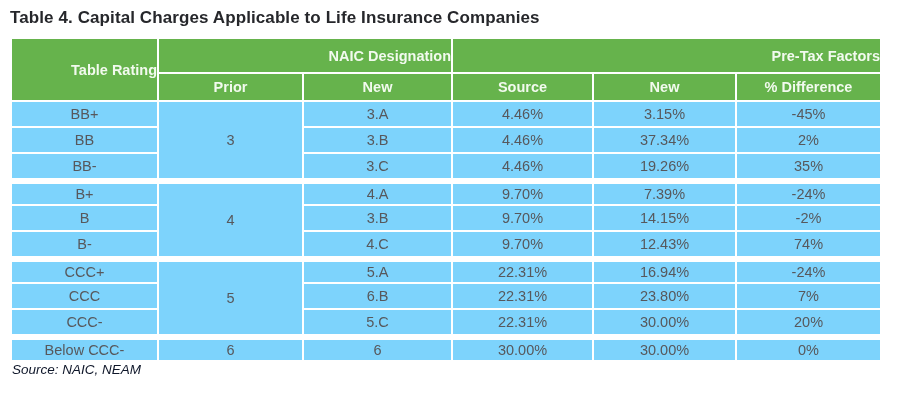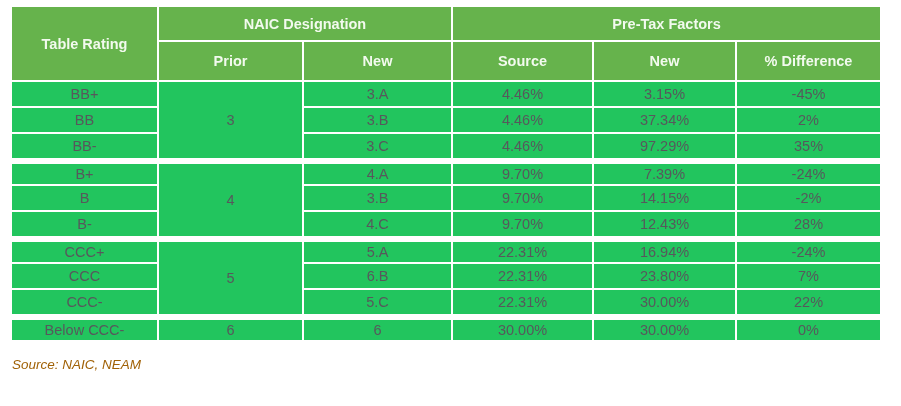--- a/index.html
+++ b/index.html
@@ -38,46 +38,46 @@
     padding: 0;
     overflow: hidden;
     white-space: nowrap;
   }
   thead th {
     background: #66b34c;
     color: #f2faee;
     font-weight: bold;
     font-size: 14.5px;
   }
-  tr.group-header-row th { height: 33px; }
-  tr.sub-header-row th { height: 38px; }
+  tr.group-header-row th { height: 33px; text-align: right; }
+  tr.sub-header-row th { height: 26px; }
   tbody td {
-    background: #22c55e;
+    background: #7dd3fc;
     color: #57585c;
     font-size: 14.5px;
     height: 24px;
   }
   tbody tr.group-start td {
     border-top: 4px solid #ffffff;
     height: 20px;
   }
   .source-note {
     font-style: italic;
-    color: #a16207;
+    color: #0f172a;
     font-size: 13.5px;
-    margin-top: 15px;
     padding-left: 2px;
   }
 </style>
 </head>
 <body>
 
 <div class="page">
   <div class="container">
 
+    <div class="page-title">Table 4. Capital Charges Applicable to Life Insurance Companies</div>
 
     <table class="cap-table">
       <colgroup>
         <col style="width:145px">
         <col style="width:143px">
         <col style="width:147px">
         <col style="width:139px">
         <col style="width:141px">
         <col style="width:143px">
       </colgroup>
@@ -108,21 +108,21 @@
             <td>BB</td>
             <td>3.B</td>
             <td>4.46%</td>
             <td>37.34%</td>
             <td>2%</td>
           </tr>
           <tr>
             <td>BB-</td>
             <td>3.C</td>
             <td>4.46%</td>
-            <td>97.29%</td>
+            <td>19.26%</td>
             <td>35%</td>
           </tr>
           <tr class="group-start">
             <td>B+</td>
             <td rowspan="3">4</td>
             <td>4.A</td>
             <td>9.70%</td>
             <td>7.39%</td>
             <td>-24%</td>
           </tr>
@@ -131,21 +131,21 @@
             <td>3.B</td>
             <td>9.70%</td>
             <td>14.15%</td>
             <td>-2%</td>
           </tr>
           <tr>
             <td>B-</td>
             <td>4.C</td>
             <td>9.70%</td>
             <td>12.43%</td>
-            <td>28%</td>
+            <td>74%</td>
           </tr>
           <tr class="group-start">
             <td>CCC+</td>
             <td rowspan="3">5</td>
             <td>5.A</td>
             <td>22.31%</td>
             <td>16.94%</td>
             <td>-24%</td>
           </tr>
           <tr>
@@ -153,21 +153,21 @@
             <td>6.B</td>
             <td>22.31%</td>
             <td>23.80%</td>
             <td>7%</td>
           </tr>
           <tr>
             <td>CCC-</td>
             <td>5.C</td>
             <td>22.31%</td>
             <td>30.00%</td>
-            <td>22%</td>
+            <td>20%</td>
           </tr>
           <tr class="group-start">
             <td>Below CCC-</td>
             <td rowspan="1">6</td>
             <td>6</td>
             <td>30.00%</td>
             <td>30.00%</td>
             <td>0%</td>
           </tr>
         </tbody>

